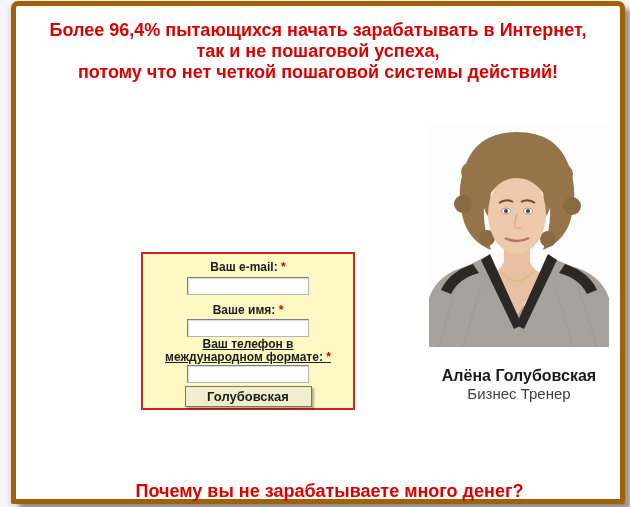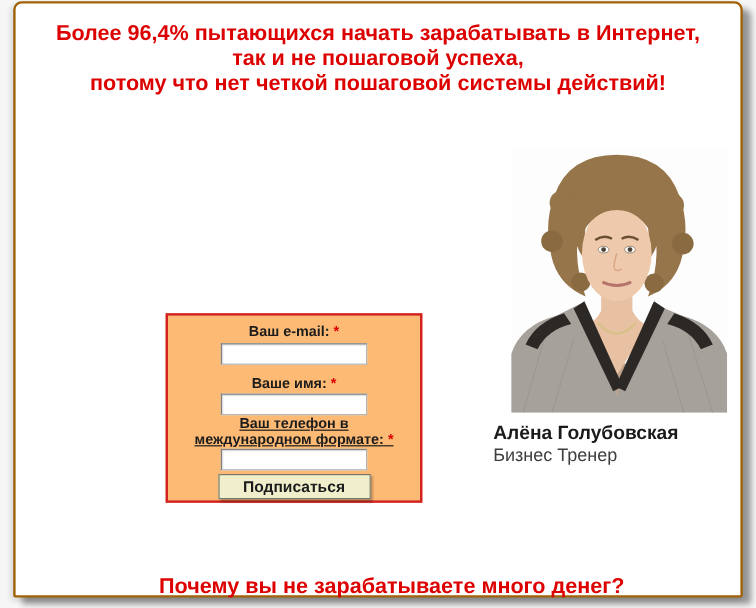--- a/index.html
+++ b/index.html
@@ -4,37 +4,37 @@
 <style>
   html,body{margin:0;padding:0;}
   body{
     width:630px;height:507px;overflow:hidden;position:relative;
     background:#f6f6f6;
     font-family:"Liberation Sans", sans-serif;
   }
   .panel{
     position:absolute;left:11px;top:1px;width:604px;height:493px;
     background:#ffffff;
-    border:2px solid #a16207;
+    border:5px solid #a16207;
     border-radius:7px 7px 2px 2px;
     box-shadow:7px 6px 5px -1px rgba(0,0,0,0.40), -2px 2px 4px rgba(0,0,0,0.10);
   }
   .headline{
     position:absolute;top:14px;left:0;right:0;
     text-align:center;color:#dd0000;font-weight:bold;
     font-size:18px;line-height:21px;
   }
   .intro{
     position:absolute;top:154px;left:0;width:435px;
     text-align:center;color:#2222cc;font-weight:bold;
     font-size:13px;line-height:16.5px;
   }
   .form-box{
     position:absolute;left:125px;top:246px;width:210px;height:154px;
-    background:#fdba74;border:2px solid #d32222;margin-top:12px;
+    background:#fef9c3;border:2px solid #d32222;
   }
   .form-row{position:absolute;left:0;right:0;text-align:center;}
   .field-label{
     font-size:12px;font-weight:bold;color:#1c1c1c;line-height:12.5px;
   }
   .label-narrow{width:190px;margin:0 auto;}
   .req{color:#dd0000;font-weight:bold;}
   .txt{
     display:block;margin:0 auto;width:116px;height:16px;
     background:#ffffff;border:1px solid #7f7f7f;
@@ -47,21 +47,21 @@
     background:#f1efcb;border:1px solid #78786a;
     box-shadow:2px 2px 2px rgba(0,0,0,0.30);
     font-family:"Liberation Sans", sans-serif;
     font-size:13px;font-weight:bold;color:#1c1c1c;
     cursor:pointer;line-height:19px;padding:0;
   }
   .photo{
     position:absolute;left:413px;top:120px;width:180px;height:221px;
   }
   .caption{
-    position:absolute;left:398px;top:349px;width:210px;
+    position:absolute;left:398px;top:360px;width:210px;text-align:center;
   }
   .trainer-name{font-size:16px;font-weight:bold;color:#1a1a1a;line-height:19px;}
   .trainer-title{font-size:15px;color:#3d3d3d;line-height:18px;}
   .footer-q{
     position:absolute;top:477px;left:0;right:0;text-align:center;
     color:#dd0000;font-weight:bold;font-size:18px;line-height:17px;padding-left:23px;
   }
 </style>
 </head>
 <body>
@@ -96,21 +96,21 @@
       <div class="label-narrow">
         <span>Ваш телефон в международном формате:</span>
         <span class="req">*</span>
       </div>
     </div>
     <div class="form-row" style="top:111px;">
       <input class="txt" type="text" value="" style="">
     </div>
 
     <div class="form-row" style="top:132px;">
-      <button class="subscribe-btn">Подписаться</button>
+      <button class="subscribe-btn">Голубовская</button>
     </div>
   </div>
 
   <div class="photo">
     <svg width="180" height="221" viewBox="0 0 180 221" xmlns="http://www.w3.org/2000/svg">
       <rect x="0" y="0" width="180" height="221" fill="#fdfdfd"></rect>
 
       <polygon points="70,180 106,180 88,206" fill="#bfa289"></polygon>
 
       <path d="M75,96 L75,136 Q70,146 62,148 L88,190 L114,148 Q106,146 101,136 L101,96 Z" fill="#e8c0a2"></path>

